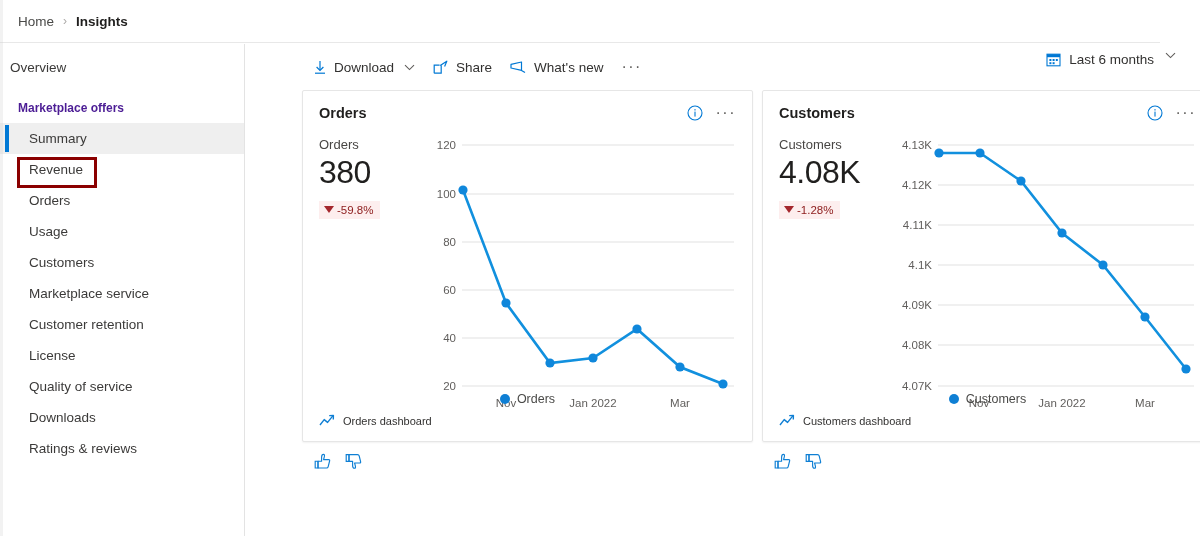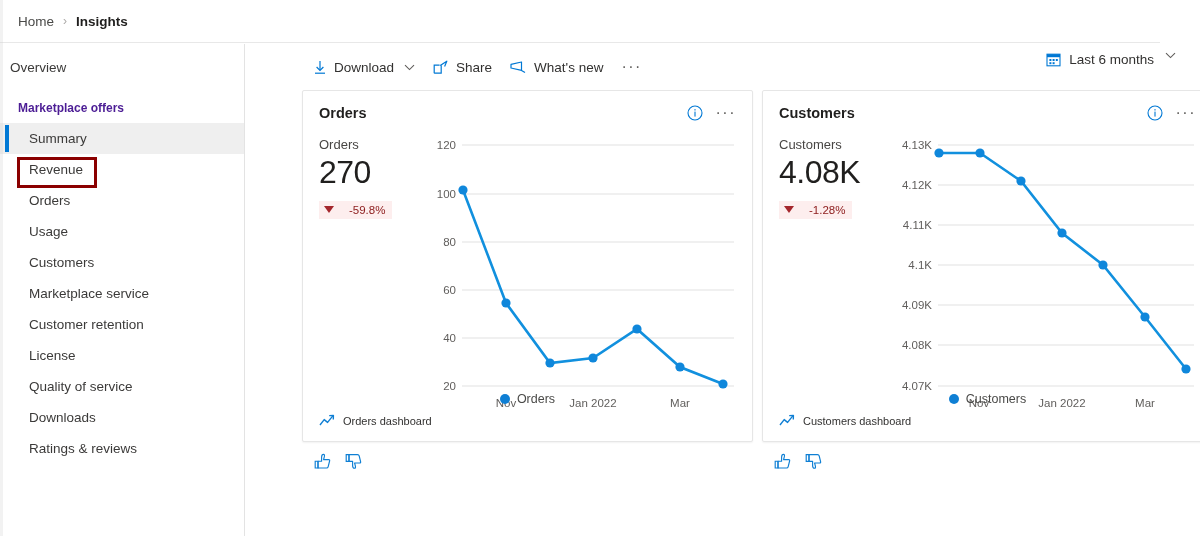--- a/index.html
+++ b/index.html
@@ -93,21 +93,21 @@
     color:#605e5c; font-size:16px; letter-spacing:1.5px; cursor:pointer; line-height:1;
   }
   .card-body { display:flex; margin-top:16px; }
   .kpi { width:107px; flex:none; }
   .kpi-label { font-size:13px; color:#484644; }
   .kpi-value {
     font-size:32px; color:#201f1e; line-height:1.18; margin-top:2px;
     letter-spacing:-0.5px;
   }
   .kpi-delta {
-    display:inline-flex; align-items:center; gap:15px;
+    display:inline-flex; align-items:center; gap:3px;
     background:#fdeeee; color:#8b1a1a; font-size:11.5px;
     padding:3px 7px 3px 5px; margin-top:9px;
   }
   .tri-down {
     width:0;height:0;border-left:5px solid transparent;
     border-right:5px solid transparent;border-top:7px solid #a4262c;
   }
   .chart-area { flex:1; position:relative; }
   .legend {
     position:absolute; left:0; right:0; top:301px;
@@ -264,21 +264,21 @@
                 <rect x="7.45" y="6.6" width="1.1" height="5" fill="#0078d4"></rect>
                 <rect x="7.45" y="4.1" width="1.1" height="1.4" fill="#0078d4"></rect>
               </svg>
             </span>
             <span class="card-ellipsis">···</span>
           </div>
 
           <div class="card-body">
             <div class="kpi">
               <div class="kpi-label">Orders</div>
-              <div class="kpi-value">270</div>
+              <div class="kpi-value">380</div>
               <div class="kpi-delta">
                 <span class="tri-down"></span>
                 <span>-59.8%</span>
               </div>
             </div>
 
             <div class="chart-area">
               <svg width="310" height="270" viewBox="0 0 310 270">
                 <g>
                   <line class="gridline" x1="36" y1="8" x2="308" y2="8"></line>

